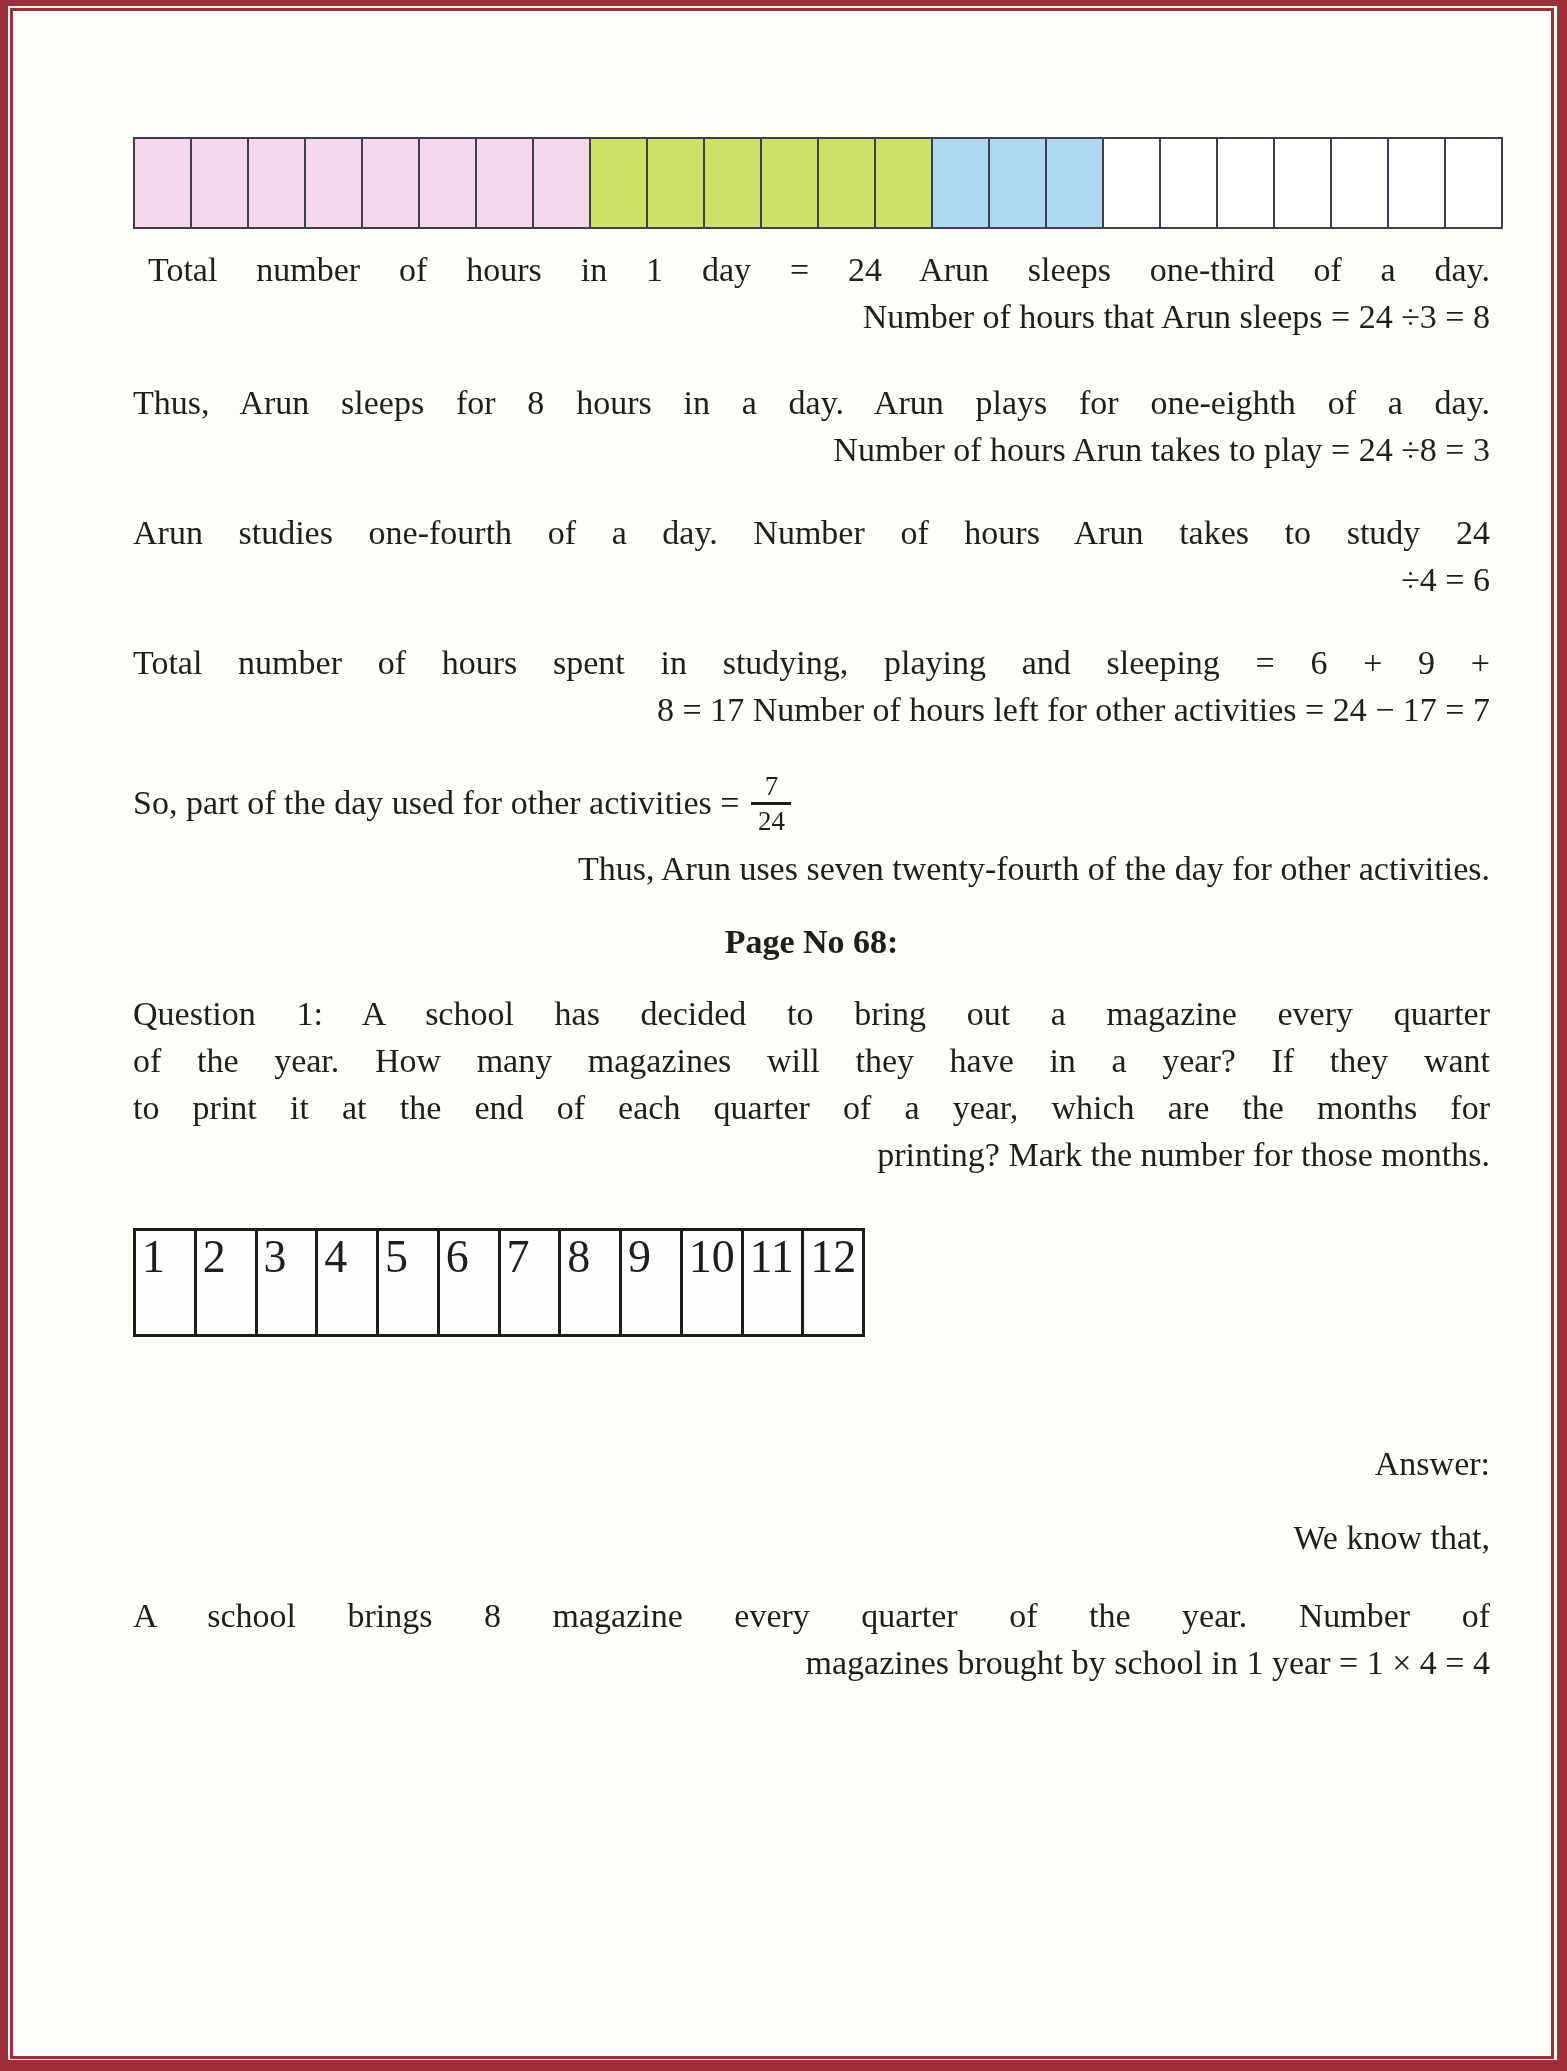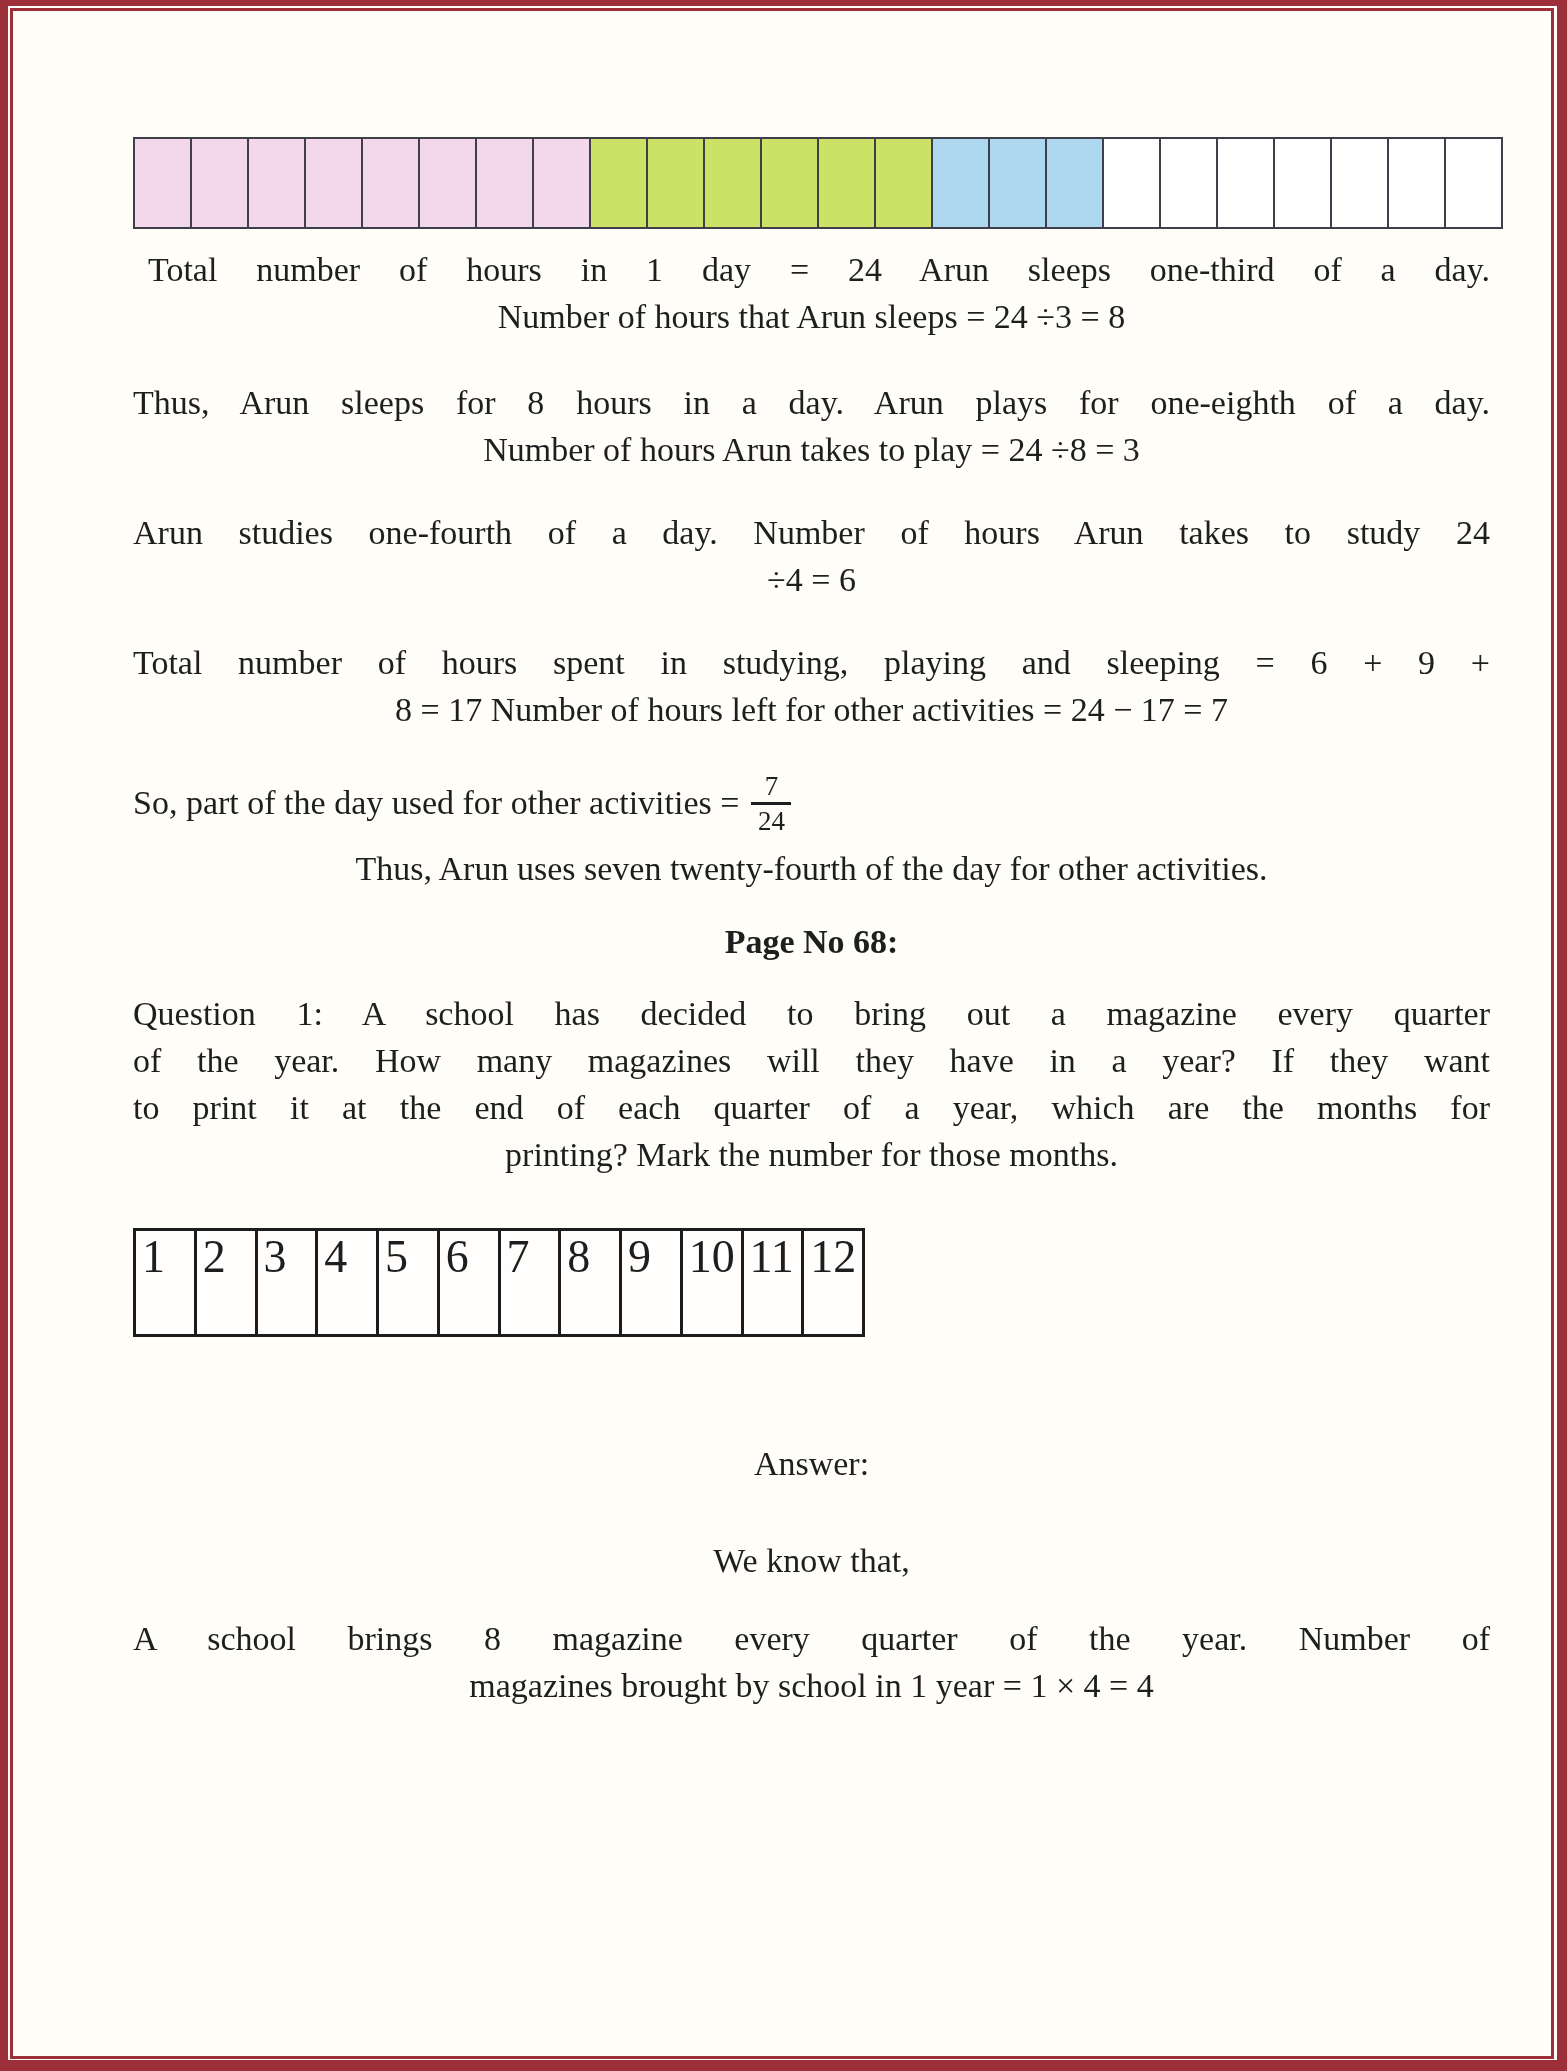--- a/index.html
+++ b/index.html
@@ -24,34 +24,34 @@
 
   
   .strip{
     margin-top:133px;display:flex;width:1370px;height:92px;
     box-sizing:border-box;border:2px solid #3f3f4b;background:#fff;
   }
   .strip-cell{flex:1;border-left:2px solid #3f3f4b;}
   .strip-cell:first-child{border-left:none;}
 
   
-  .line{font-size:34px;line-height:47px;text-align:center;}
+  .line{font-size:34px;line-height:47px;text-align:right;}
   .jline{text-align:justify;text-align-last:justify;}
   .indent{text-indent:15px;}
   .bold{font-weight:normal;}
   .p1{margin-top:17px;}
   .p2{margin-top:39px;}
   .p3{margin-top:36px;}
   .p4{margin-top:36px;}
   .p5{margin-top:28px;height:84px;display:flex;align-items:center;font-size:34px;}
   .p6{}
   .heading{margin-top:26px;text-align:center;font-weight:bold;}
   .question{margin-top:25px;}
   .answer-h{margin-top:103px;}
-  .weknow{margin-top:50px;}
+  .weknow{margin-top:27px;}
   .quarters{margin-top:18px;}
   .lastpara{margin-top:31px;}
 
   
   .frac{display:inline-flex;flex-direction:column;align-items:center;margin-left:12px;}
   .frac-num,.frac-den{font-size:27px;line-height:30px;}
   .frac-bar{width:40px;height:3px;background:#1c1c1c;margin:1px 0;}
 
   
   .months{

